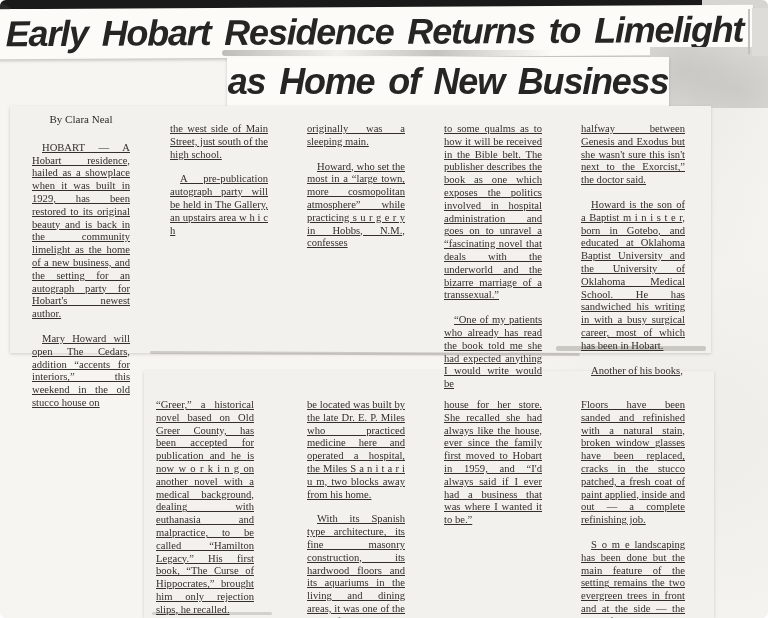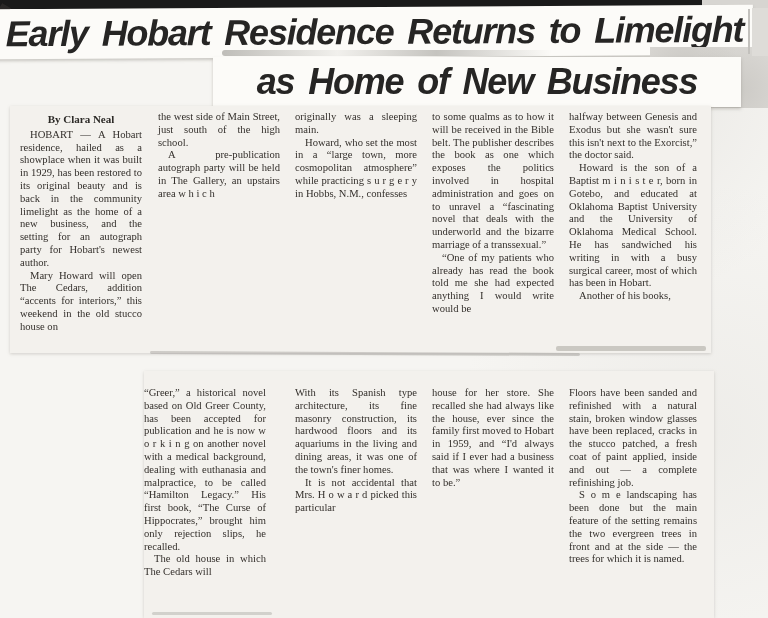--- a/index.html
+++ b/index.html
@@ -3,30 +3,31 @@
 <meta charset="utf-8">
 <style>
   html,body{margin:0;padding:0;}
   #canvas{
     position:relative;width:768px;height:618px;overflow:hidden;
     background:
       radial-gradient(circle at 80% 12%, rgba(190,188,182,.25), transparent 28%),
       radial-gradient(circle at 92% 70%, rgba(200,198,192,.18), transparent 30%),
       #f6f5f2;
     font-family:"Liberation Serif", serif;
+    border-radius:6px;
   }
   
   .top-bar{position:absolute;left:0;top:0;width:702px;height:9px;background:#1a1a1a;}
   .top-bar-right{position:absolute;left:702px;top:0;width:66px;height:9px;background:#d7d5d1;}
   .corner-mark{position:absolute;left:-5px;top:4px;width:10px;height:26px;background:#2e2c2a;transform:rotate(30deg);opacity:.85;}
 
   
   .strip{position:absolute;background:#fcfbf8;box-shadow:0 2px 3px rgba(120,118,110,.35);display:flex;align-items:center;justify-content:center;}
   .strip1{left:-4px;top:7px;width:757px;height:50px;transform:rotate(-0.35deg);}
-  .strip2{left:213px;top:57px;width:528px;height:50px;}
+  .strip2{left:227px;top:57px;width:442px;height:50px;}
   .headline{
     margin:0;font-family:"Liberation Sans", sans-serif;font-style:italic;font-weight:bold;
     font-size:36px;line-height:1;color:#262524;letter-spacing:-1.2px;word-spacing:5px;white-space:nowrap;
   }
   .edge-line{position:absolute;left:748px;top:9px;width:2px;height:45px;background:#c3c1bd;}
   .tr-patch{position:absolute;left:752px;top:8px;width:16px;height:48px;background:#dedcd8;}
   .gray-patch{
     position:absolute;left:650px;top:47px;width:118px;height:61px;
     background:
       radial-gradient(circle at 30% 40%, rgba(150,148,142,.25), transparent 60%),
@@ -44,23 +45,23 @@
   .smudge-mid2{position:absolute;left:556px;top:346px;width:150px;height:5px;background:rgba(125,122,116,.35);border-radius:2px;}
   .smudge-bot{position:absolute;left:152px;top:612px;width:120px;height:3px;background:rgba(150,148,142,.35);border-radius:2px;}
 
   
   .col{
     position:absolute;width:122px;text-align:justify;color:#332f2b;
     font-size:10.6px;line-height:12.8px;hyphens:auto;-webkit-hyphens:auto;
   }
   .col.toprow{top:111px;}
   .col.botrow{top:387px;}
-  .col p{margin:0;text-indent:10px;}
+  .col p{margin:12px;text-indent:10px;text-decoration:underline;}
   .col.cont .plist p:first-child{text-indent:0;}
-  .byline{font-weight:bold;text-align:center;font-size:11px;margin:2px 0 3px 0;color:#2c2a27;}
+  .byline{font-weight:normal;text-align:center;font-size:11px;margin:2px 0 16px 0;color:#2c2a27;}
 </style>
 </head>
 <body>
 
 <div id="canvas">
 
   <div class="top-bar"></div>
   <div class="top-bar-right"></div>
   <div class="corner-mark"></div>
 
@@ -117,20 +118,21 @@
   </div>
 
   <div class="col botrow cont" style="left:144px">
     <div class="plist">
         <p>“Greer,” a historical novel based on Old Greer County, has been accepted for publication and he is now w o r k i n g on another novel with a medical background, dealing with euthanasia and malpractice, to be called “Hamilton Legacy.” His first book, “The Curse of Hippocrates,” brought him only rejection slips, he recalled.</p>
         <p>The old house in which The Cedars will</p>
       </div>
   </div>
   <div class="col botrow cont" style="left:295px">
     <div class="plist">
+        <p>be located was built by the late Dr. E. P. Miles who practiced medicine here and operated a hospital, the Miles S a n i t a r i u m, two blocks away from his home.</p>
         <p>With its Spanish type architecture, its fine masonry construction, its hardwood floors and its aquariums in the living and dining areas, it was one of the town's finer homes.</p>
         <p>It is not accidental that Mrs. H o w a r d picked this particular</p>
       </div>
   </div>
   <div class="col botrow cont" style="left:432px">
     <div class="plist">
         <p>house for her store. She recalled she had always like the house, ever since the family first moved to Hobart in 1959, and “I'd always said if I ever had a business that was where I wanted it to be.”</p>
       </div>
   </div>
   <div class="col botrow cont" style="left:569px;width:128px">

